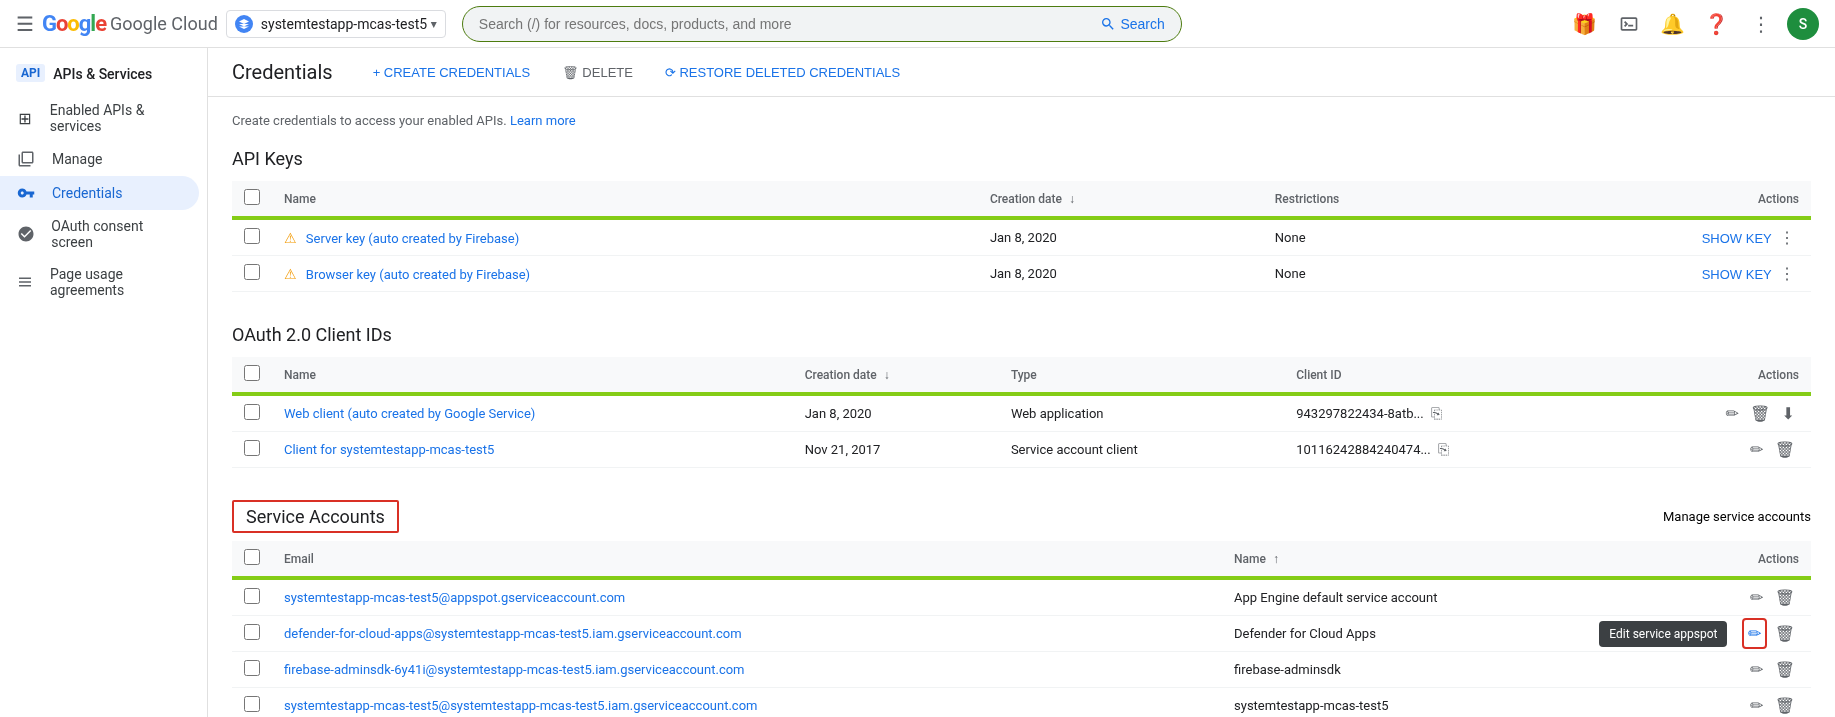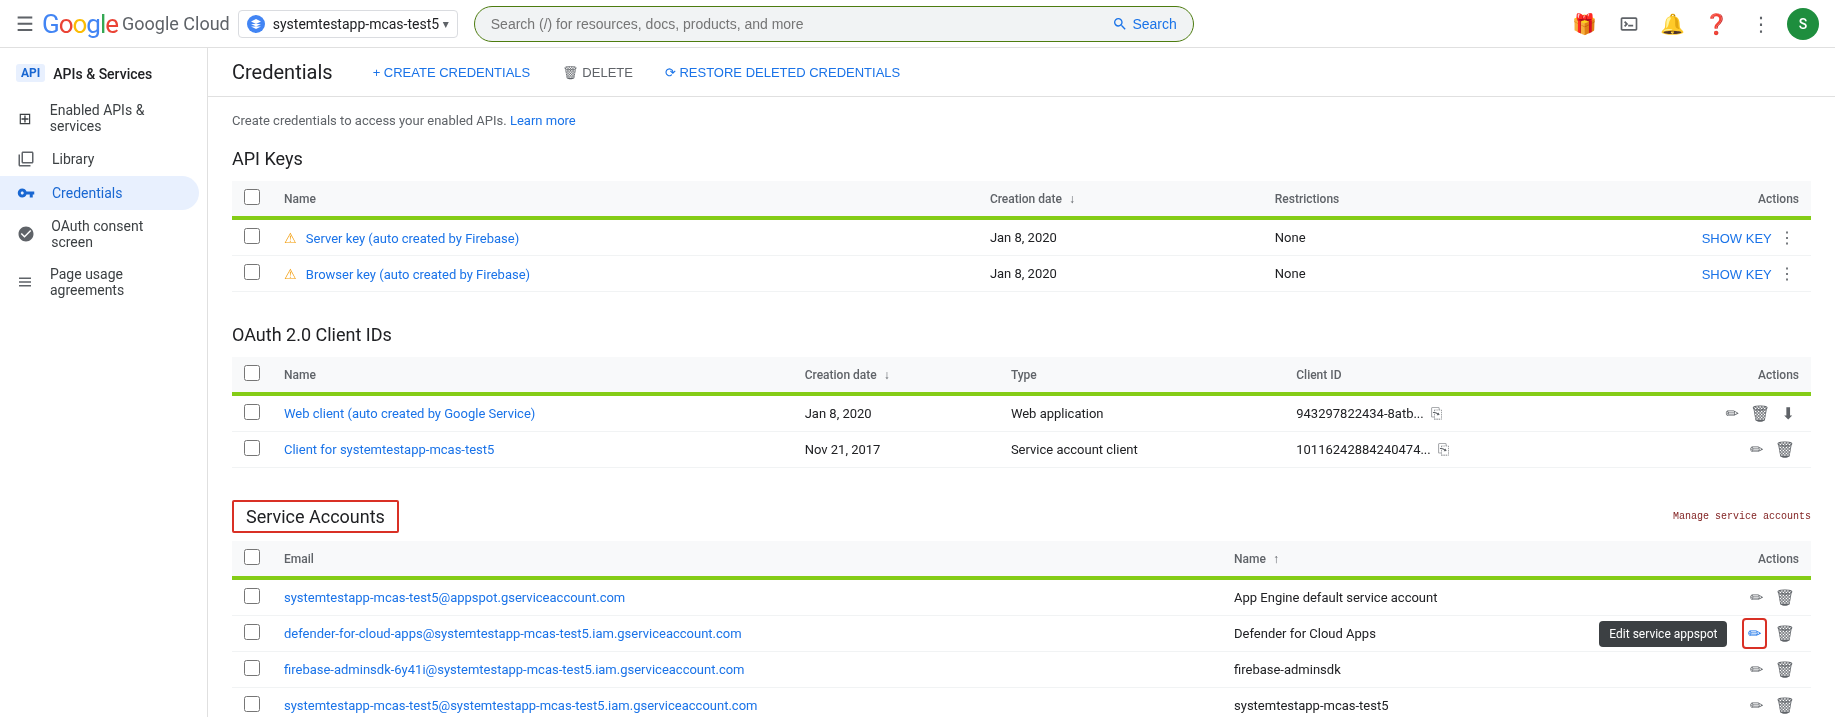--- a/index.html
+++ b/index.html
@@ -91,21 +91,21 @@
 
     .copy-icon { color: #5f6368; cursor: pointer; font-size: 14px; margin-left: 4px; }
 
     
     .service-accounts-header {
       display: flex; align-items: center; justify-content: space-between; margin-bottom: 8px;
     }
     .service-accounts-title-box {
       border: 2px solid #d93025; padding: 4px 12px; border-radius: 2px; display: inline-block;
     }
-    .manage-link { color: #7f1d1d; font-size: 10px; text-decoration: none; cursor: pointer; font-family: Liberation Mono, monospace; }
+    .manage-link { color: #000000; font-size: 13px; text-decoration: none; cursor: pointer; }
 
     .edit-icon-highlight {
       color: #1a73e8; cursor: pointer; font-size: 16px; padding: 4px; border-radius: 4px;
       border: 2px solid #d93025;
     }
 
     
     .tooltip-container { position: relative; display: inline-block; }
     .tooltip {
       position: absolute; right: 40px; top: 50%; transform: translateY(-50%);
@@ -119,21 +119,21 @@
     .g-red { color: #ea4335; }
     .g-yellow { color: #fbbc04; }
     .g-green { color: #34a853; }
   </style>
 </head>
 <body>
 
 <div class="topbar">
   <span class="topbar-menu-icon">☰</span>
   <div class="topbar-logo">
-    <span style="font-size:26px; font-weight:400; letter-spacing:-1px;">
+    <span style="font-size:22px; font-weight:700; letter-spacing:-1px;">
       <span class="g-blue">G</span><span class="g-red">o</span><span class="g-yellow">o</span><span class="g-blue">g</span><span class="g-green">l</span><span class="g-red">e</span>
     </span>
     <span class="topbar-logo-text">Google Cloud</span>
   </div>
 
   <div class="topbar-project-selector">
     <div class="project-icon">
       <svg width="12" height="12" viewBox="0 0 24 24" fill="white">
           <path d="M12 2L2 7l10 5 10-5-10-5zM2 17l10 5 10-5M2 12l10 5 10-5"></path>
         </svg>
@@ -176,21 +176,21 @@
     <div class="sidebar-item">
       <span class="icon">⊞</span>
       <span>Enabled APIs &amp; services</span>
     </div>
     <div class="sidebar-item">
       <span class="icon">
         <svg width="18" height="18" viewBox="0 0 24 24" fill="#5f6368">
             <path d="M4 6H2v14c0 1.1.9 2 2 2h14v-2H4V6zm16-4H8c-1.1 0-2 .9-2 2v12c0 1.1.9 2 2 2h12c1.1 0 2-.9 2-2V4c0-1.1-.9-2-2-2zm0 14H8V4h12v12z"></path>
           </svg>
       </span>
-      <span>Library</span>
+      <span>Manage</span>
     </div>
     <div class="sidebar-item active">
       <span class="icon">
         <svg width="18" height="18" viewBox="0 0 24 24" fill="#1967d2">
             <path d="M12.65 10C11.83 7.67 9.61 6 7 6c-3.31 0-6 2.69-6 6s2.69 6 6 6c2.61 0 4.83-1.67 5.65-4H17v4h4v-4h2v-4H12.65zM7 14c-1.1 0-2-.9-2-2s.9-2 2-2 2 .9 2 2-.9 2-2 2z"></path>
           </svg>
       </span>
       <span>Credentials</span>
     </div>
     <div class="sidebar-item">

